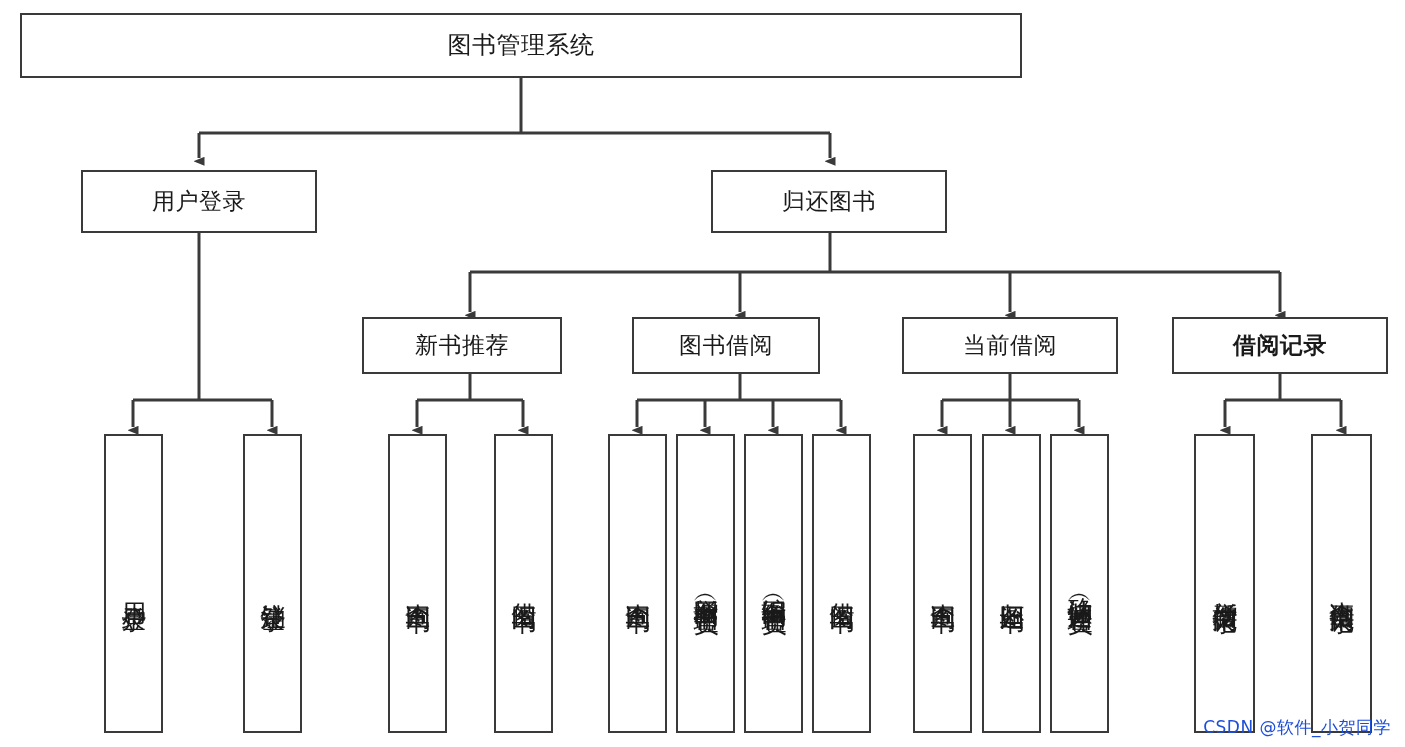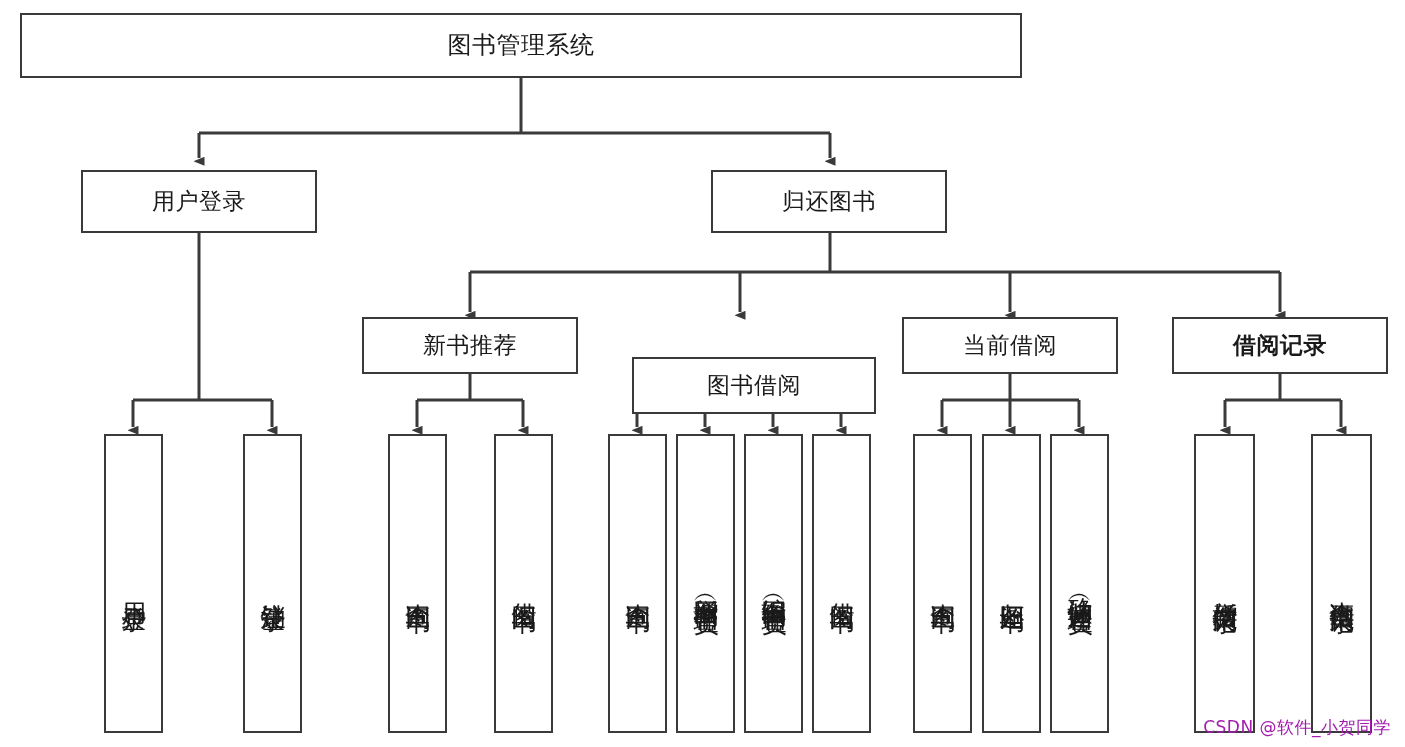--- a/index.html
+++ b/index.html
@@ -62,21 +62,21 @@
     font-size: 25px;
     line-height: 1.12;
     letter-spacing: 2px;
     white-space: nowrap;
   }
   .watermark {
     position: absolute;
     right: 14px;
     bottom: 8px;
     font-size: 17px;
-    color: #a21caf;
+    color: #1d4ed8;
     letter-spacing: 0.5px;
     white-space: nowrap;
     user-select: none;
   }
 </style>
 </head>
 <body>
 
 <div id="canvas">
 
@@ -135,25 +135,25 @@
   </div>
 
   <div class="node horiz" style="left:81px; top:170px; width:236px; height:63px;">
     <span class="lbl">用户登录</span>
   </div>
 
   <div class="node horiz" style="left:711px; top:170px; width:236px; height:63px;">
     <span class="lbl">归还图书</span>
   </div>
 
-  <div class="node horiz" style="left:362px; top:317px; width:216px; height:57px;">
+  <div class="node horiz" style="left:362px; top:317px; width:200px; height:57px;">
     <span class="lbl">新书推荐</span>
   </div>
 
-  <div class="node horiz" style="left:632px; top:317px; width:244px; height:57px;margin-top:40px;">
+  <div class="node horiz" style="left:632px; top:317px; width:188px; height:57px;">
     <span class="lbl">图书借阅</span>
   </div>
 
   <div class="node horiz" style="left:902px; top:317px; width:216px; height:57px;justify-content:center;">
     <span class="lbl">当前借阅</span>
   </div>
 
   <div class="node horiz" style="left:1172px; top:317px; width:216px; height:57px;font-weight:bold;">
     <span class="lbl">借阅记录</span>
   </div>

